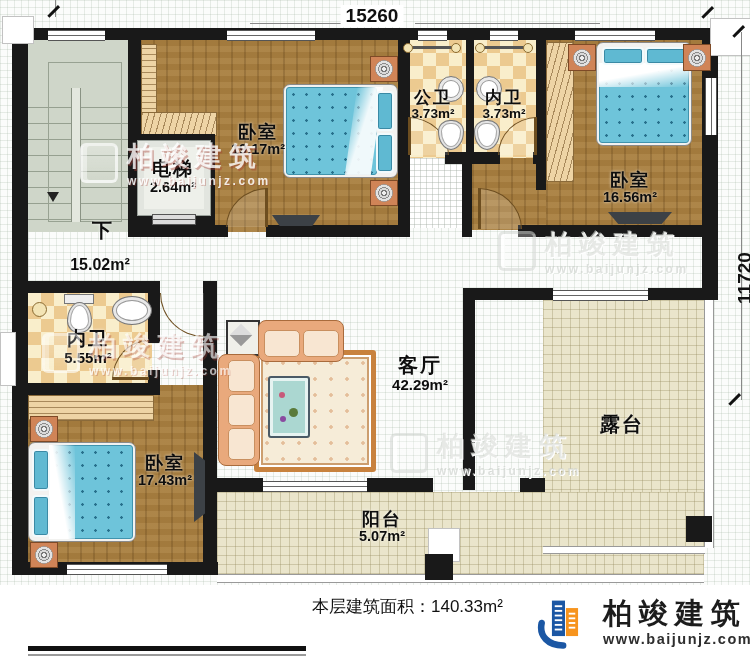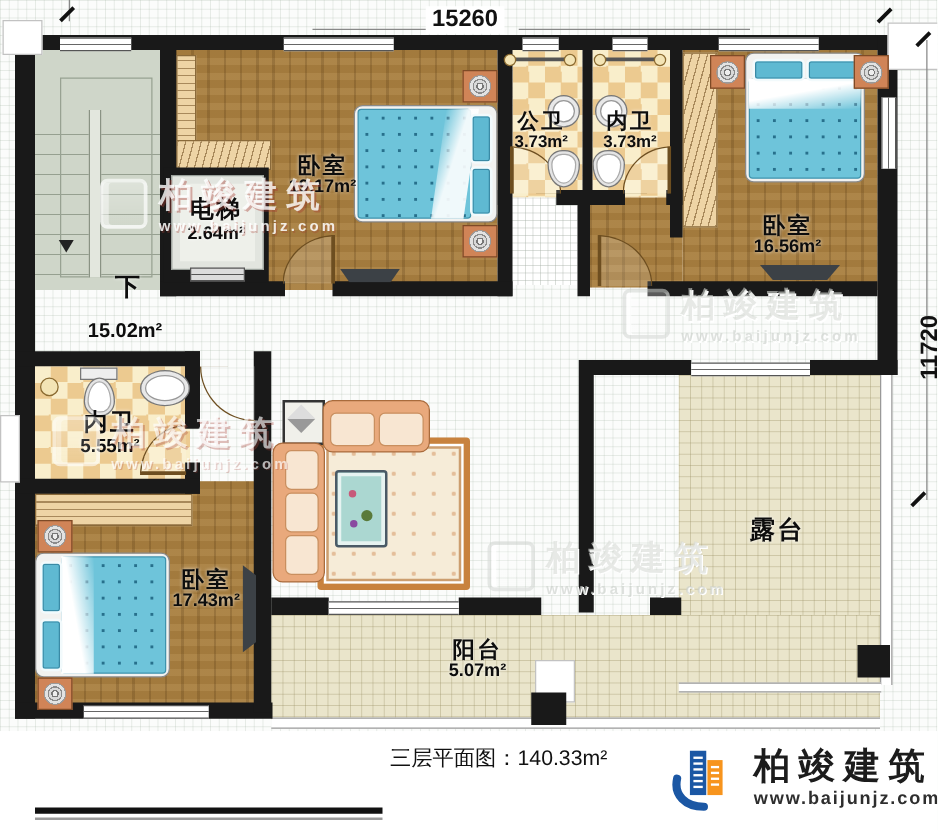--- a/index.html
+++ b/index.html
@@ -292,20 +292,24 @@
       <div class="rarea" style="font-size:16px;">15.02m²</div>
     </div>
     <div class="rlabel" style="left:88px;top:347px;">
       <div class="rname" style="font-size:19px;">内卫</div>
       <div class="rarea" style="font-size:15px;">5.55m²</div>
     </div>
     <div class="rlabel" style="left:165px;top:472px;">
       <div class="rname">卧室</div>
       <div class="rarea">17.43m²</div>
     </div>
+    <div class="rlabel" style="left:420px;top:374px;">
+      <div class="rname" style="font-size:20px;">客厅</div>
+      <div class="rarea" style="font-size:15px;">42.29m²</div>
+    </div>
     <div class="rlabel" style="left:622px;top:425px;">
       <div class="rname" style="font-size:20px;">露台</div>
     </div>
     <div class="rlabel" style="left:382px;top:528px;">
       <div class="rname" style="font-size:18px;">阳台</div>
       <div class="rarea">5.07m²</div>
     </div>
 
     <div class="thinline" style="left:250px;top:23px;width:92px;height:1px;"></div>
     <div class="thinline" style="left:415px;top:23px;width:185px;height:1px;"></div>
@@ -344,21 +348,21 @@
       <div>
           <div class="wm-cn">柏竣建筑</div>
           <div class="wm-url">www.baijunjz.com</div>
         </div>
     </div>
   </div>
 
   <div class="titlebar">
     <div class="uline1"></div>
     <div class="uline2"></div>
-    <div class="info1">三层平面图：140.33m²</div>
+    <div class="info1">本层建筑面积：140.33m²</div>
     <div class="logo">
       <svg width="56" height="56" viewBox="0 0 60 60">
         <path d="M28,54 C12,54 2,44 5,30" stroke="#1b57a4" stroke-width="7" fill="none" stroke-linecap="round"></path>
         <rect x="16" y="6" width="14" height="38" fill="#1b57a4"></rect>
         <rect x="31" y="14" width="13" height="30" fill="#f7941d"></rect>
         <g fill="#ffffff">
           <rect x="19" y="11" width="8" height="2"></rect>
             <rect x="19" y="16" width="8" height="2"></rect>
           <rect x="19" y="21" width="8" height="2"></rect>
             <rect x="19" y="26" width="8" height="2"></rect>

